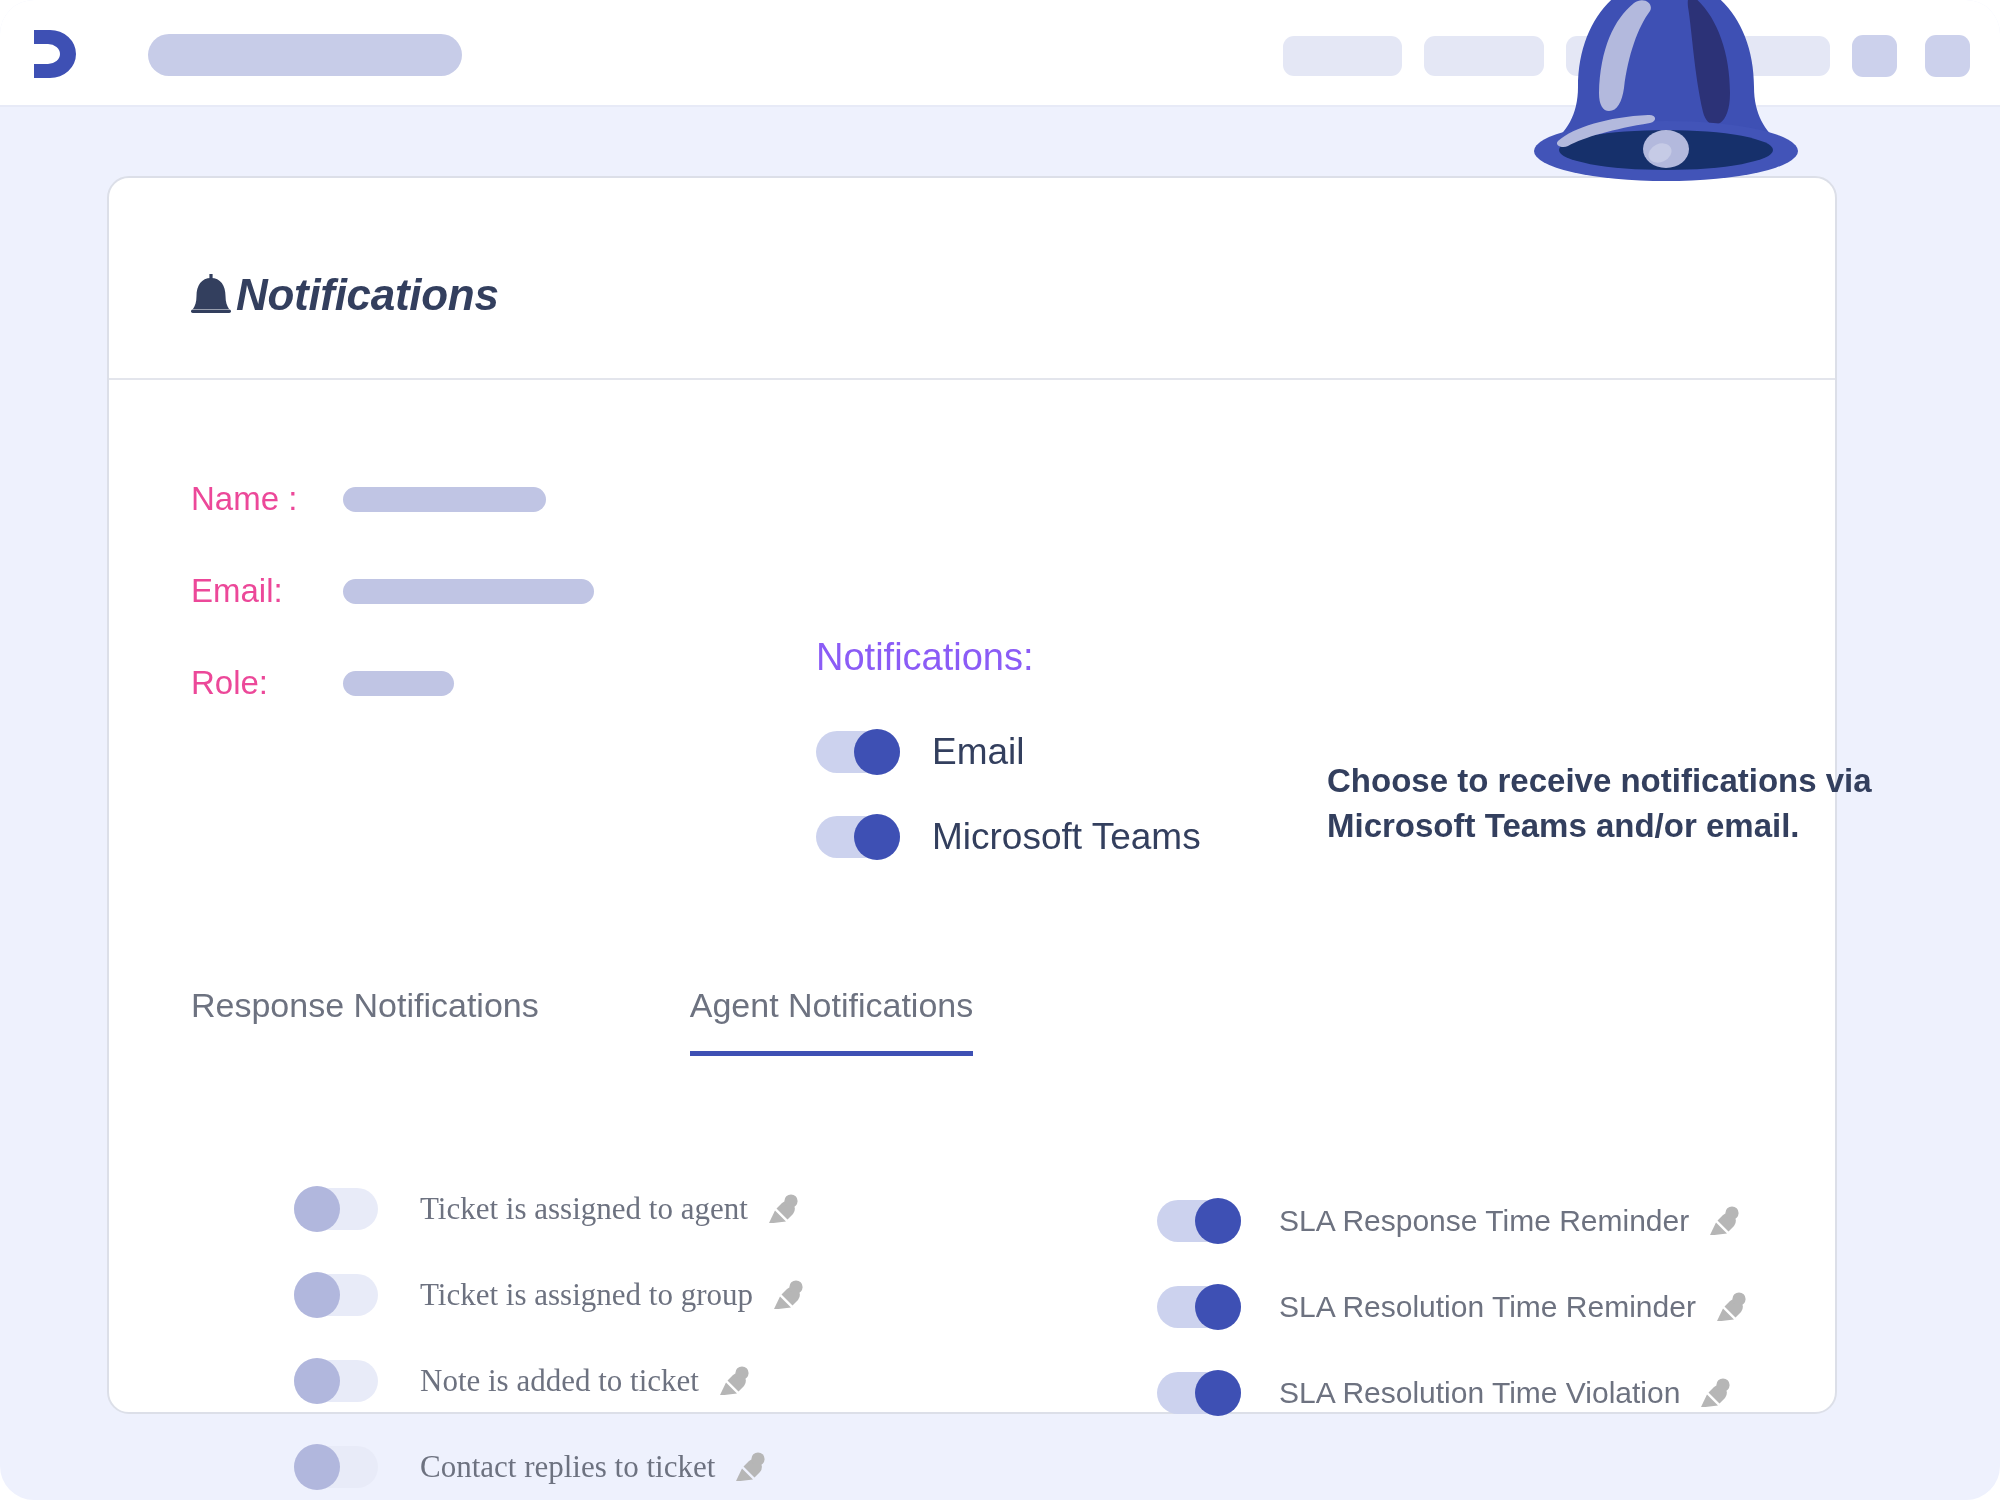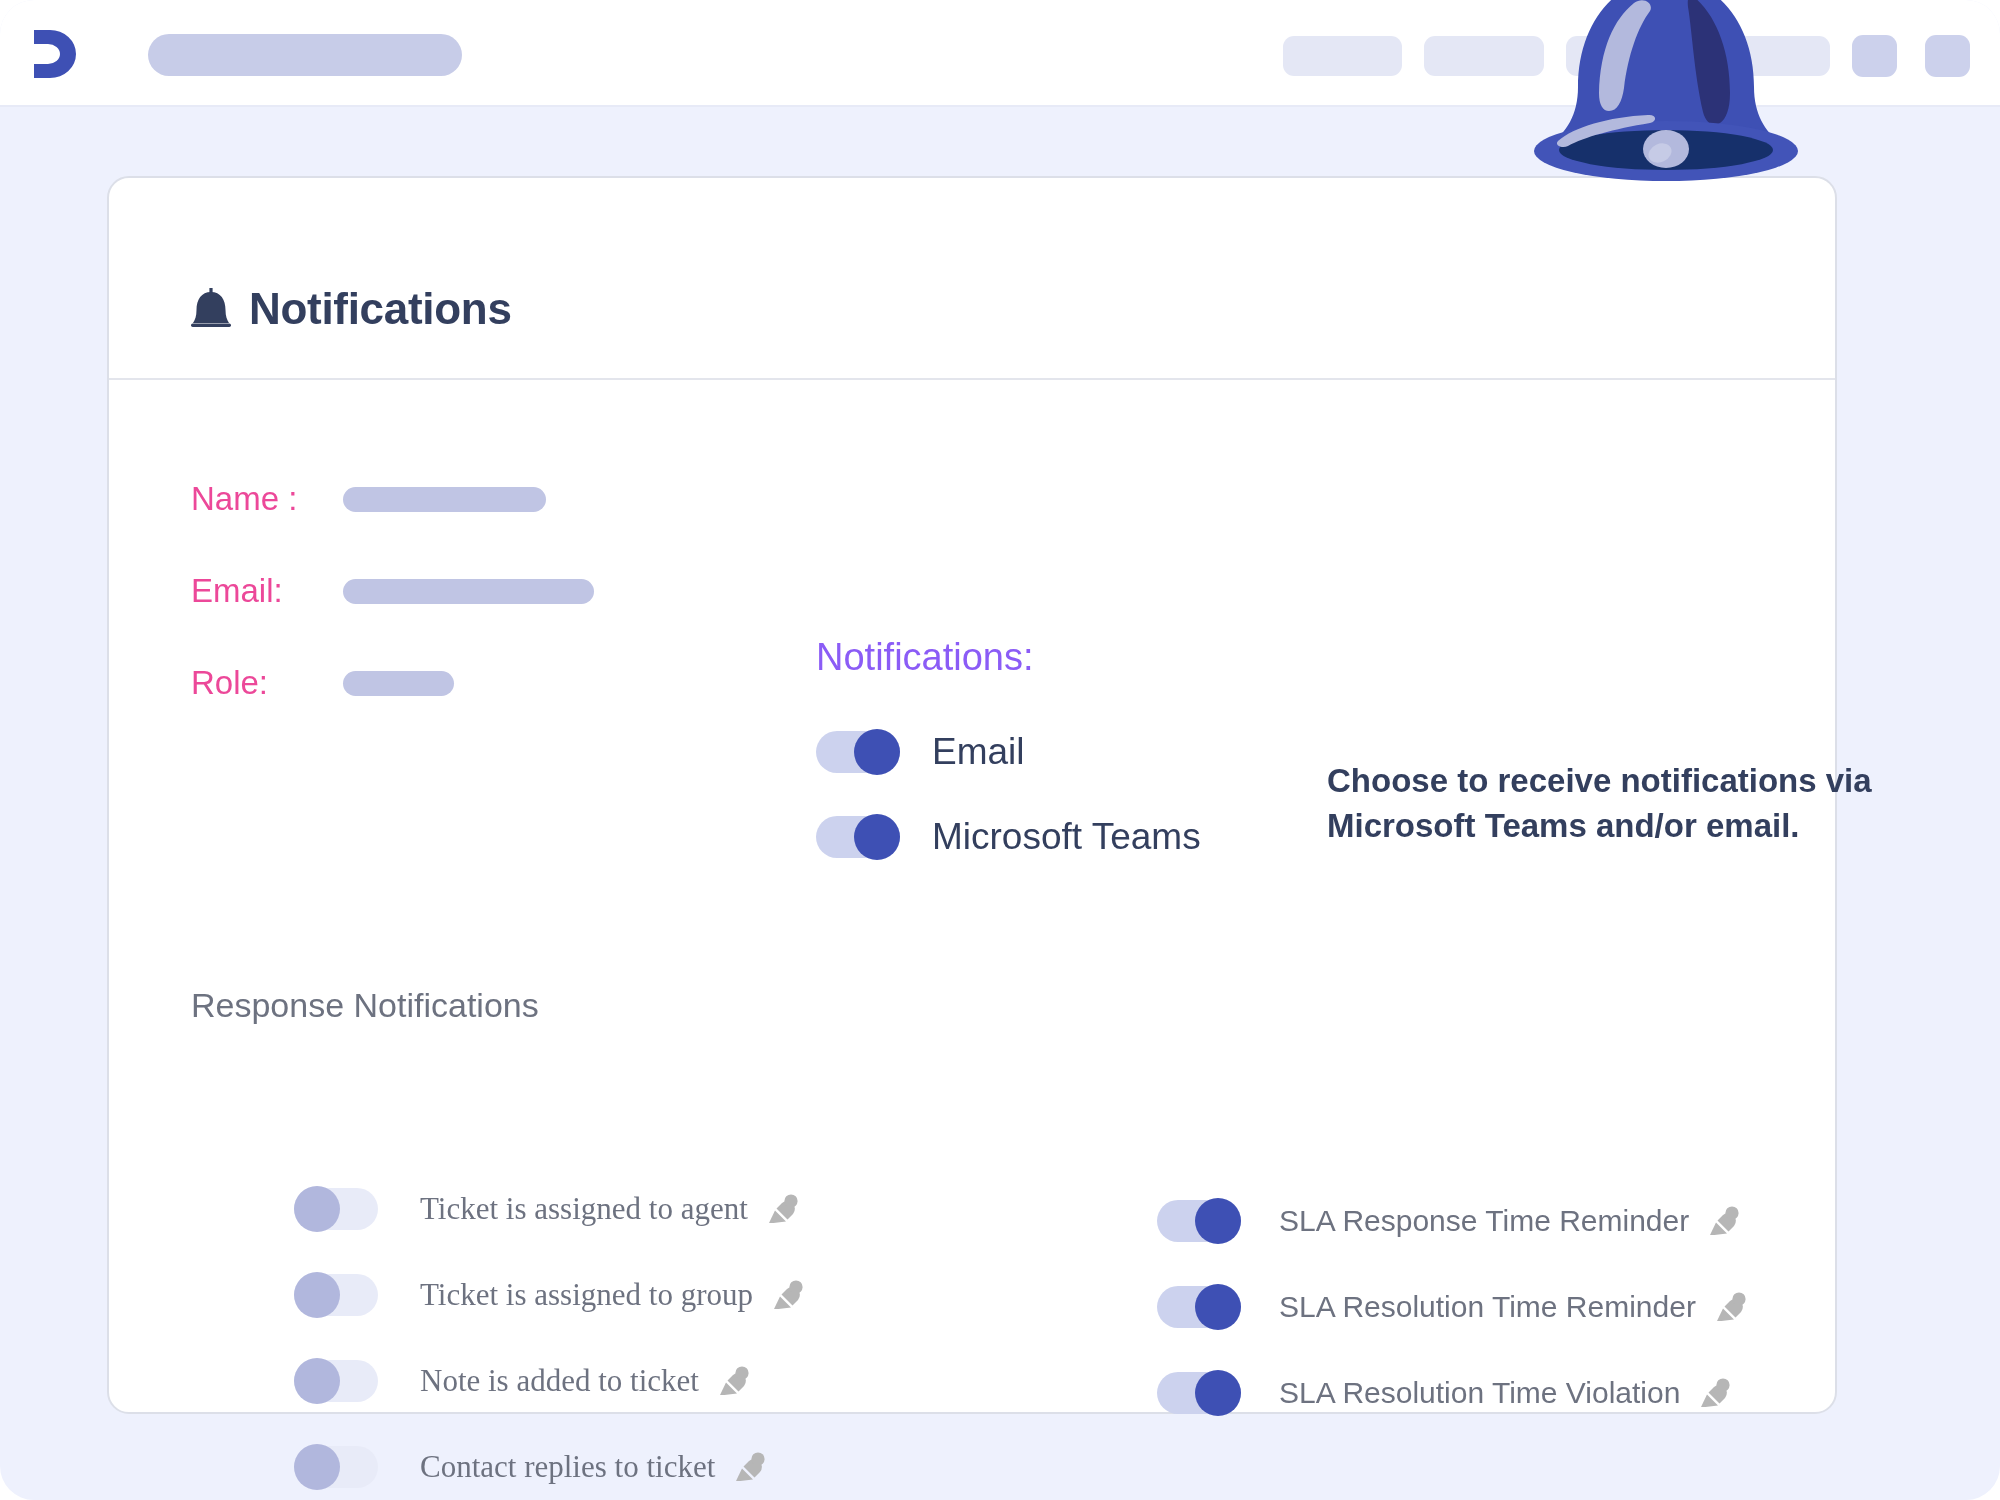--- a/index.html
+++ b/index.html
@@ -82,24 +82,25 @@
   }
 
   #card-header {
     position: relative;
     height: 202px;
     border-bottom: 2px solid #e3e5ec;
   }
 
   #page-title-row {
     position: absolute;
-    left: 82px; top: 106px;
+    left: 82px; top: 92px;
     display: flex;
     align-items: center;
-    gap: 18px;
+    gap: 5px;
+    font-style: italic;
   }
   #bell-small-icon { width: 40px; height: 42px; display:block; }
   #page-title {
     font-size: 44px;
     font-weight: bold;
     color: #333f5e;
     letter-spacing: -0.3px;
   }
 
   
@@ -308,20 +309,21 @@
           <span class="knob"></span>
         </div>
         <span class="channel-label">Microsoft Teams</span>
       </div>
     </div>
 
     <div id="description">Choose to receive notifications via Microsoft Teams and/or email.</div>
 
     <div id="tabs">
       <div class="tab" id="tab-contact">Response Notifications</div>
+      <div class="tab active">Agent Notifications</div>
     </div>
 
     <div id="list-left">
 
       <div class="notif-row">
         <div class="switch off">
           <span class="track"></span>
           <span class="knob"></span>
         </div>
         <span class="notif-label">Ticket is assigned to agent</span>

